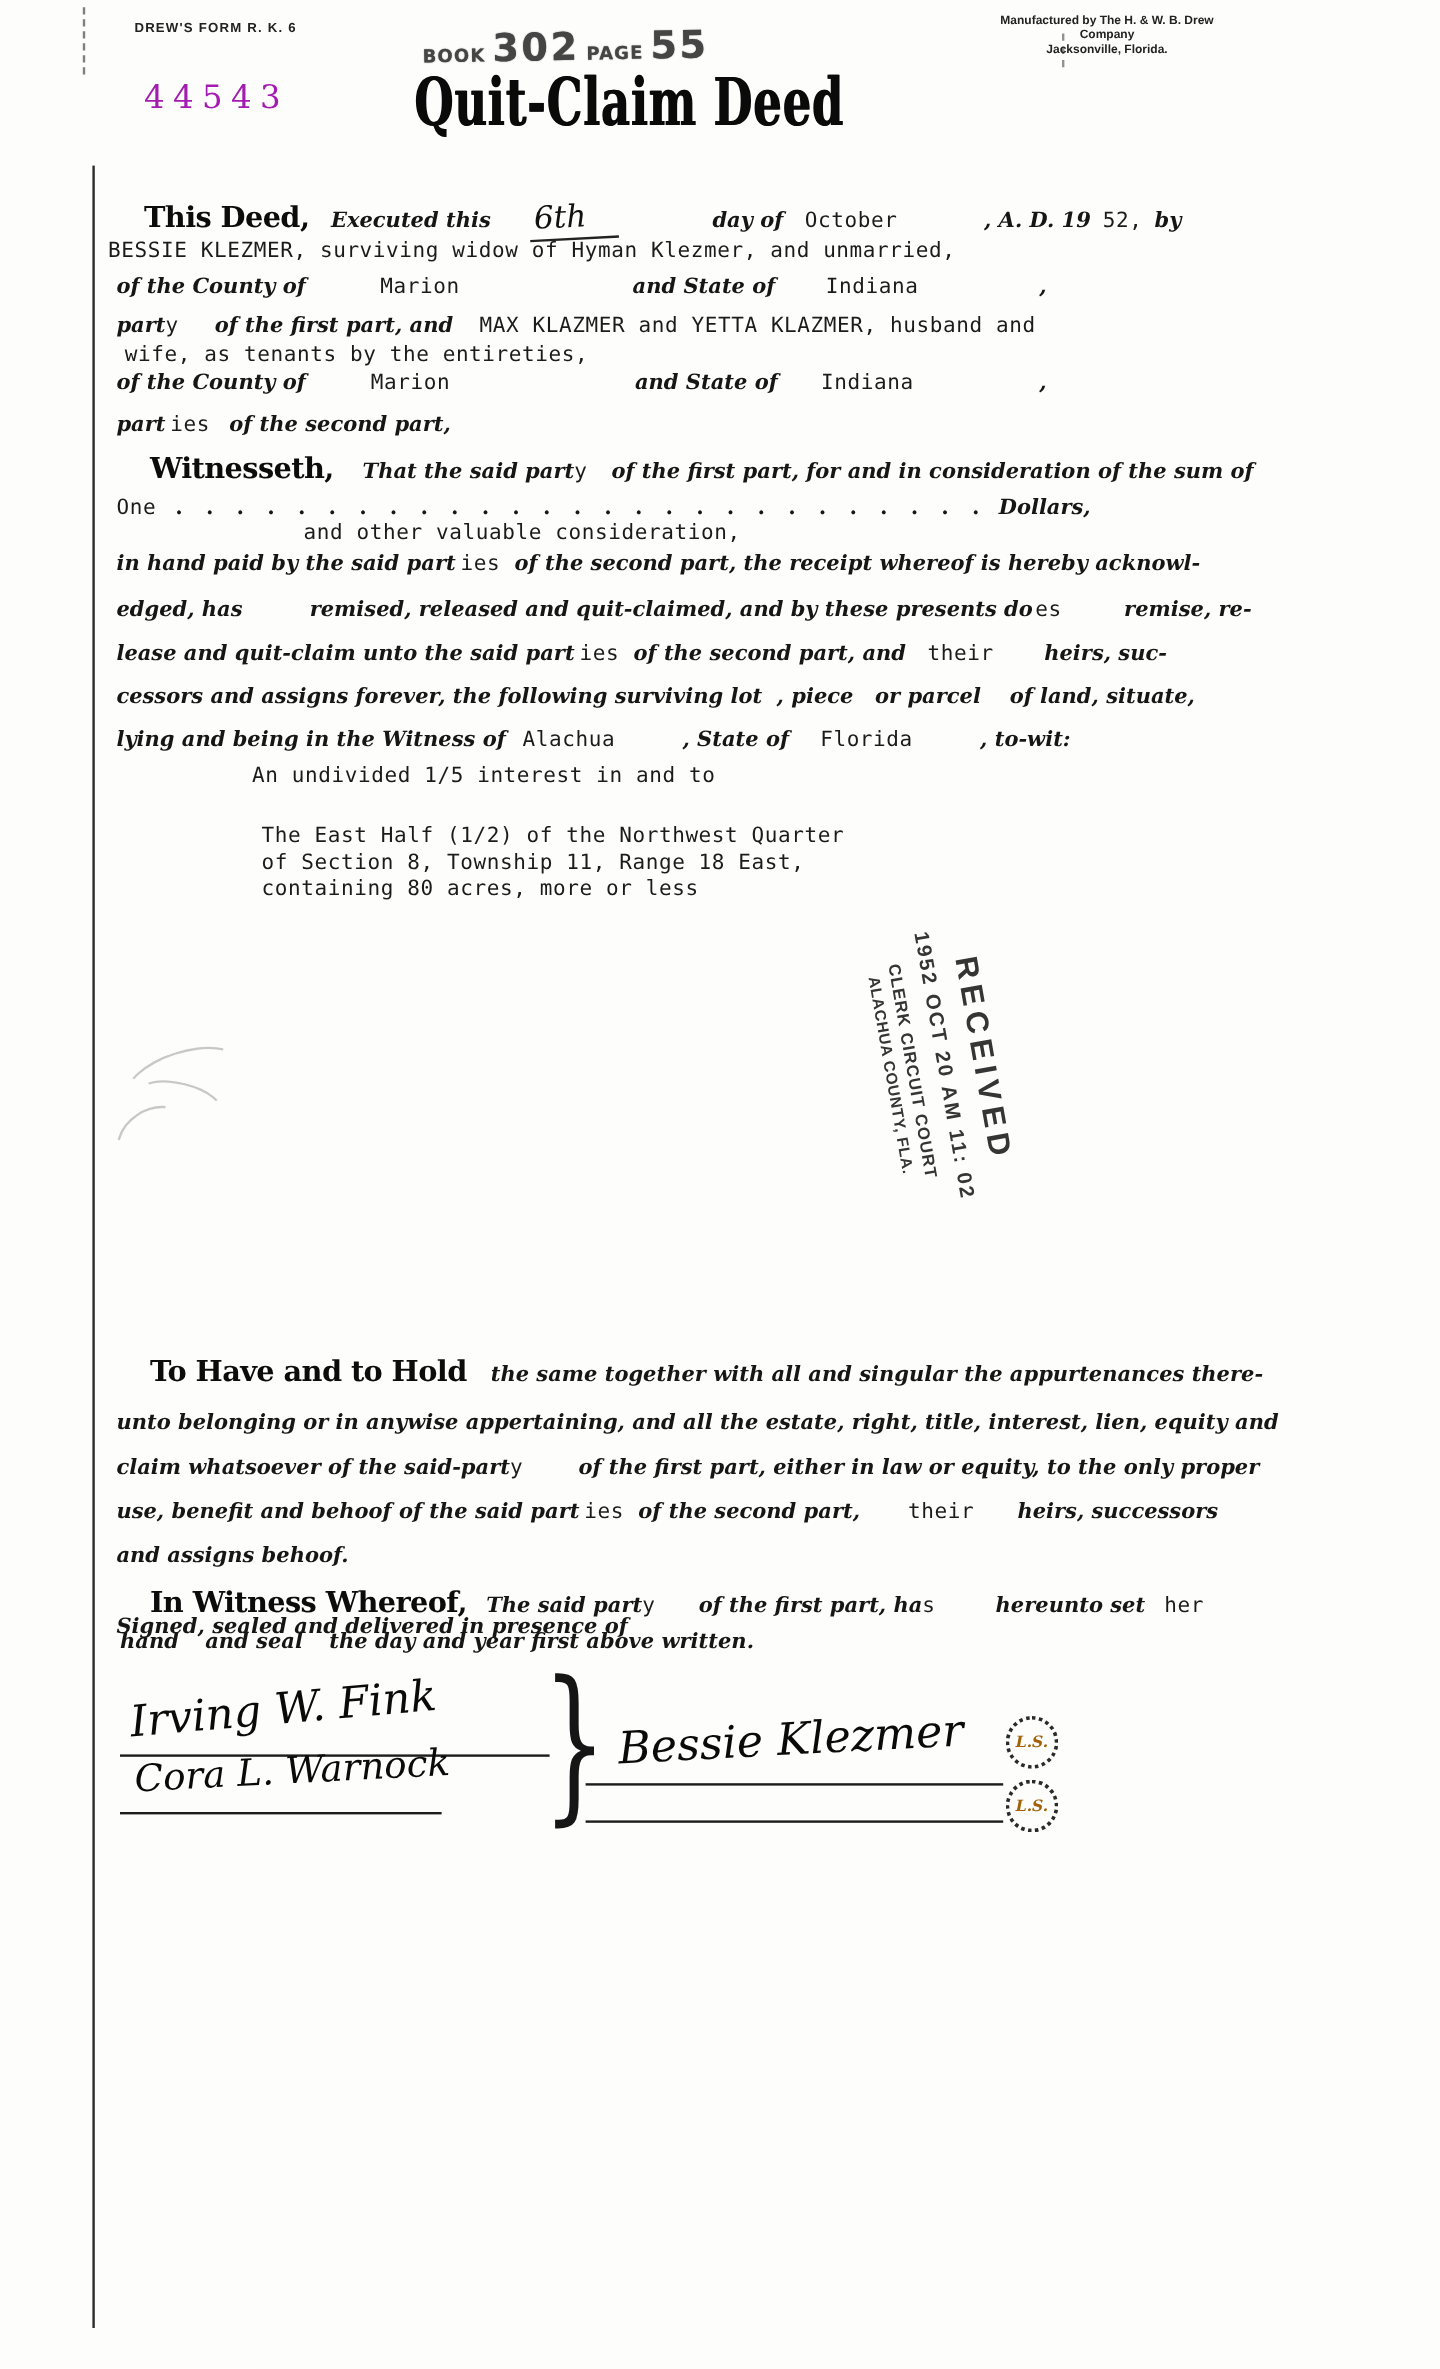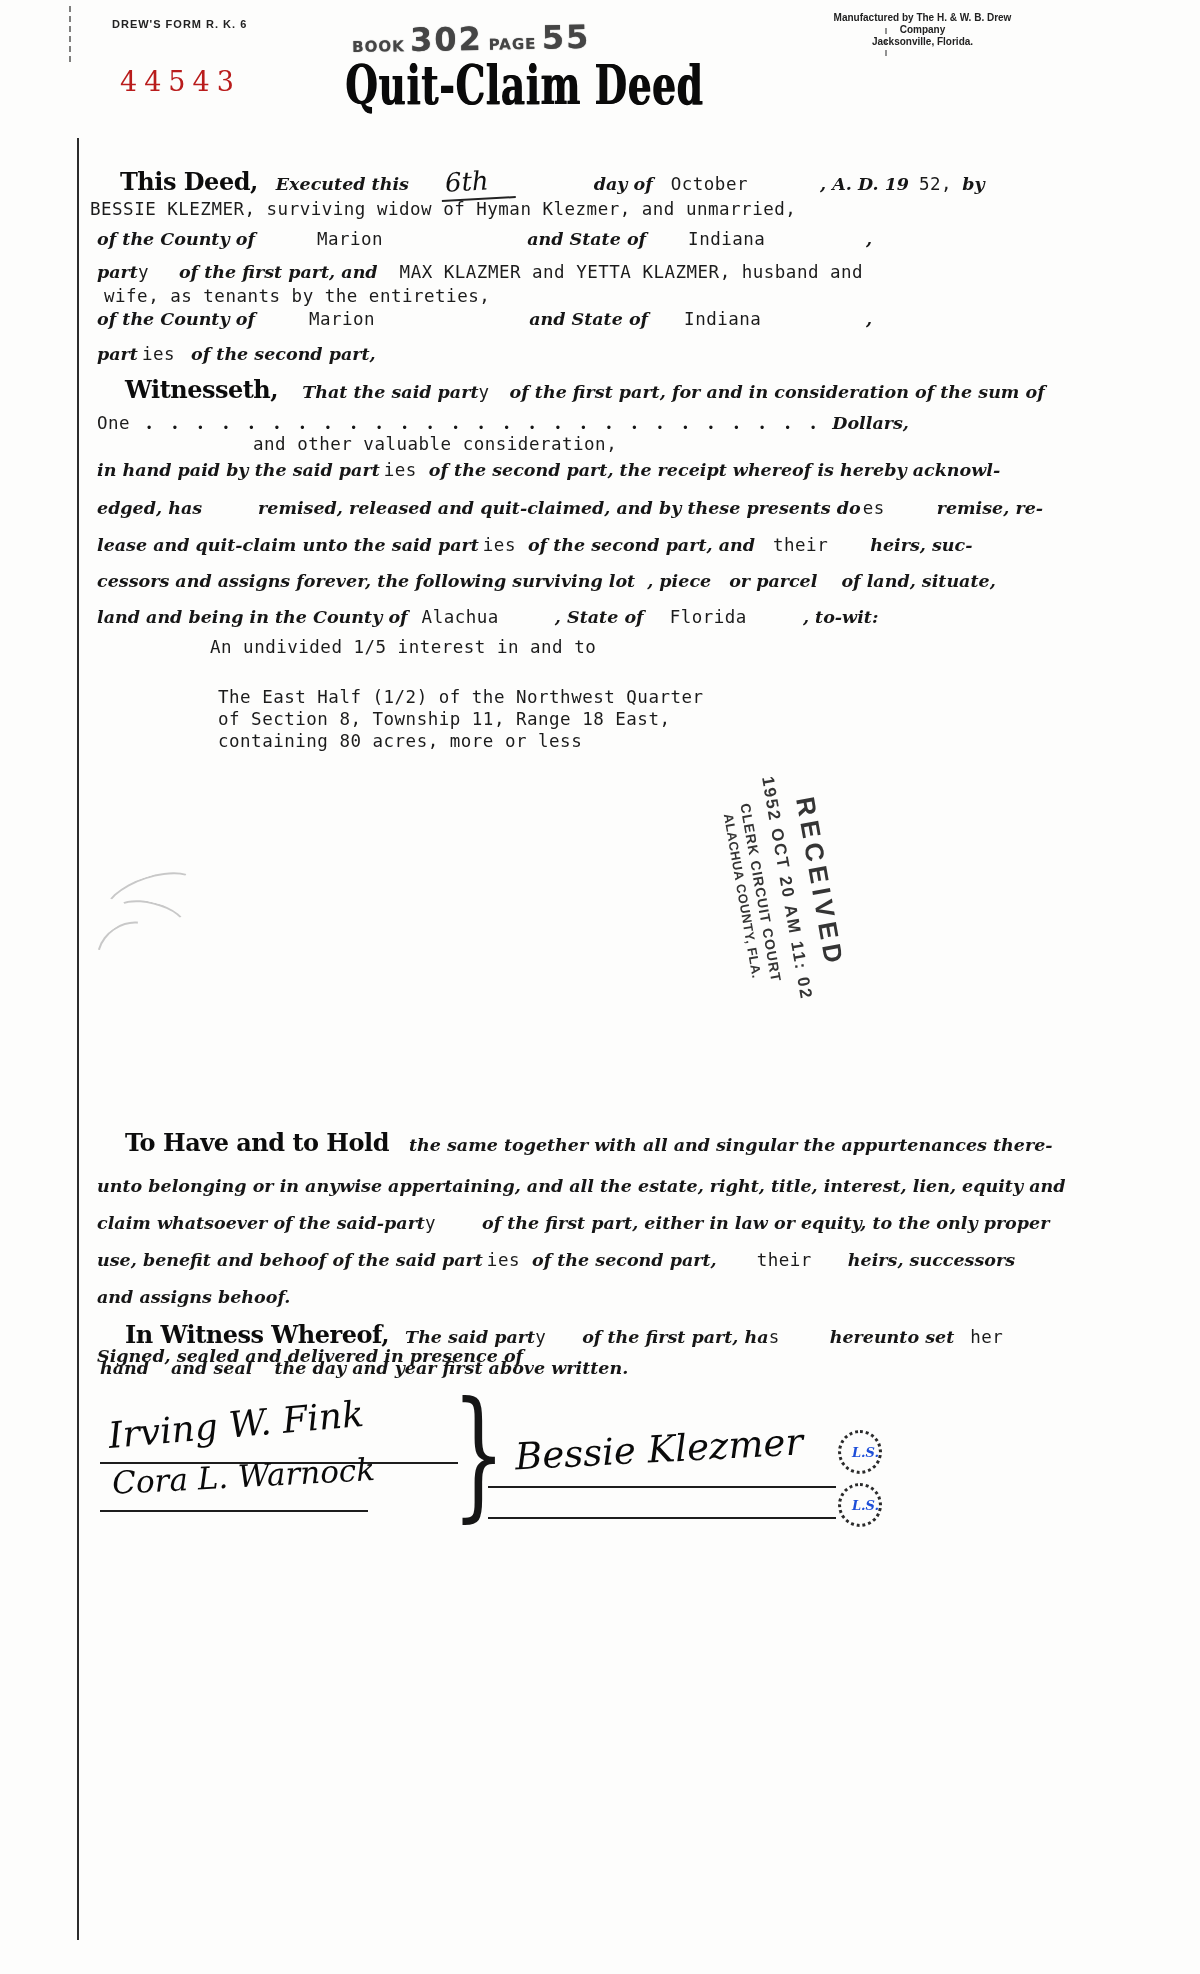--- a/index.html
+++ b/index.html
@@ -35,21 +35,21 @@
   .book-stamp { position:absolute; left:352px; top:20px; color:#454545;
                 font-family:"DejaVu Sans", sans-serif; font-weight:bold;
                 transform:rotate(-1deg); text-shadow:0 0 1px #666; white-space:nowrap; }
   .bk-sm { font-size:15px; letter-spacing:1px; vertical-align:baseline; }
   .bk-lg { font-size:32px; letter-spacing:2px; }
   .manufacturer { position:absolute; left:815px; top:12px; width:215px;
                   font-family:"Liberation Sans", sans-serif; font-weight:bold;
                   font-size:10px; line-height:12px; color:#222; text-align:center; }
   .doc-number { position:absolute; left:120px; top:66px;
                 font-family:"DejaVu Serif", serif; font-size:27px;
-                letter-spacing:7px; color:#b91c1c; }
+                letter-spacing:7px; color:#a21caf; }
   .deed-title { position:absolute; left:345px; top:52px;
                 font-family:"DejaVu Serif", serif; font-weight:bold;
                 font-size:55px; letter-spacing:1px; color:#0a0a0a;
                 transform:scaleX(0.68); transform-origin:left top;
                 text-shadow:1.2px 0 0 #0a0a0a; white-space:nowrap; }
 
   
   .left-rule { position:absolute; left:77px; top:138px; width:2px; height:1802px;
                background:#2c2c2c; }
   .mark-a { position:absolute; left:69px; top:6px; height:56px; width:0;
@@ -75,21 +75,21 @@
   .smudge .a1 { left:8px; top:4px; width:95px; height:42px; transform:rotate(-18deg); }
   .smudge .a2 { left:18px; top:30px; width:70px; height:30px; transform:rotate(14deg); }
   .smudge .a3 { left:0;   top:52px; width:62px; height:48px; transform:rotate(-35deg); }
 
   
   .brace { position:absolute; left:452px; top:1384px; font-family:"DejaVu Serif", serif;
            font-size:140px; line-height:1; color:#161616;
            transform:scaleX(0.6); transform-origin:left top; }
   .seal { position:absolute; width:44px; height:44px; border-radius:50%;
           border:3px dotted #2a2a2a; display:flex; align-items:center;
-          justify-content:flex-end; color:#1d4ed8; box-sizing:border-box; }
+          justify-content:center; color:#a16207; box-sizing:border-box; }
   .seal span { font-family:"DejaVu Serif", serif; font-style:italic;
                font-weight:bold; font-size:13px; }
 </style>
 </head>
 <body>
 
 <div class="page">
 
   <div class="left-rule"></div>
   <div class="mark-a"></div>
@@ -197,21 +197,21 @@
   </div>
 
   <div class="ln" style="top:571px;left:97px;">
     <span class="it">cessors and assigns forever, the following surviving lot</span>
     <span class="it" style="margin-left:8px">, piece</span>
     <span class="it" style="margin-left:14px">or parcel</span>
     <span class="it" style="margin-left:20px">of land, situate,</span>
   </div>
 
   <div class="ln" style="top:607px;left:97px;">
-    <span class="it">land and being in the County of</span>
+    <span class="it">lying and being in the Witness of</span>
     <span class="ty" style="margin-left:10px">Alachua</span>
     <span class="it" style="margin-left:52px">, State of</span>
     <span class="ty" style="margin-left:22px">Florida</span>
     <span class="it" style="margin-left:52px">, to-wit:</span>
   </div>
 
   <div class="ln" style="top:637px;left:210px;">
     <span class="ty">An undivided 1/5 interest in and to</span>
   </div>
   <div class="ln" style="top:687px;left:218px;">

